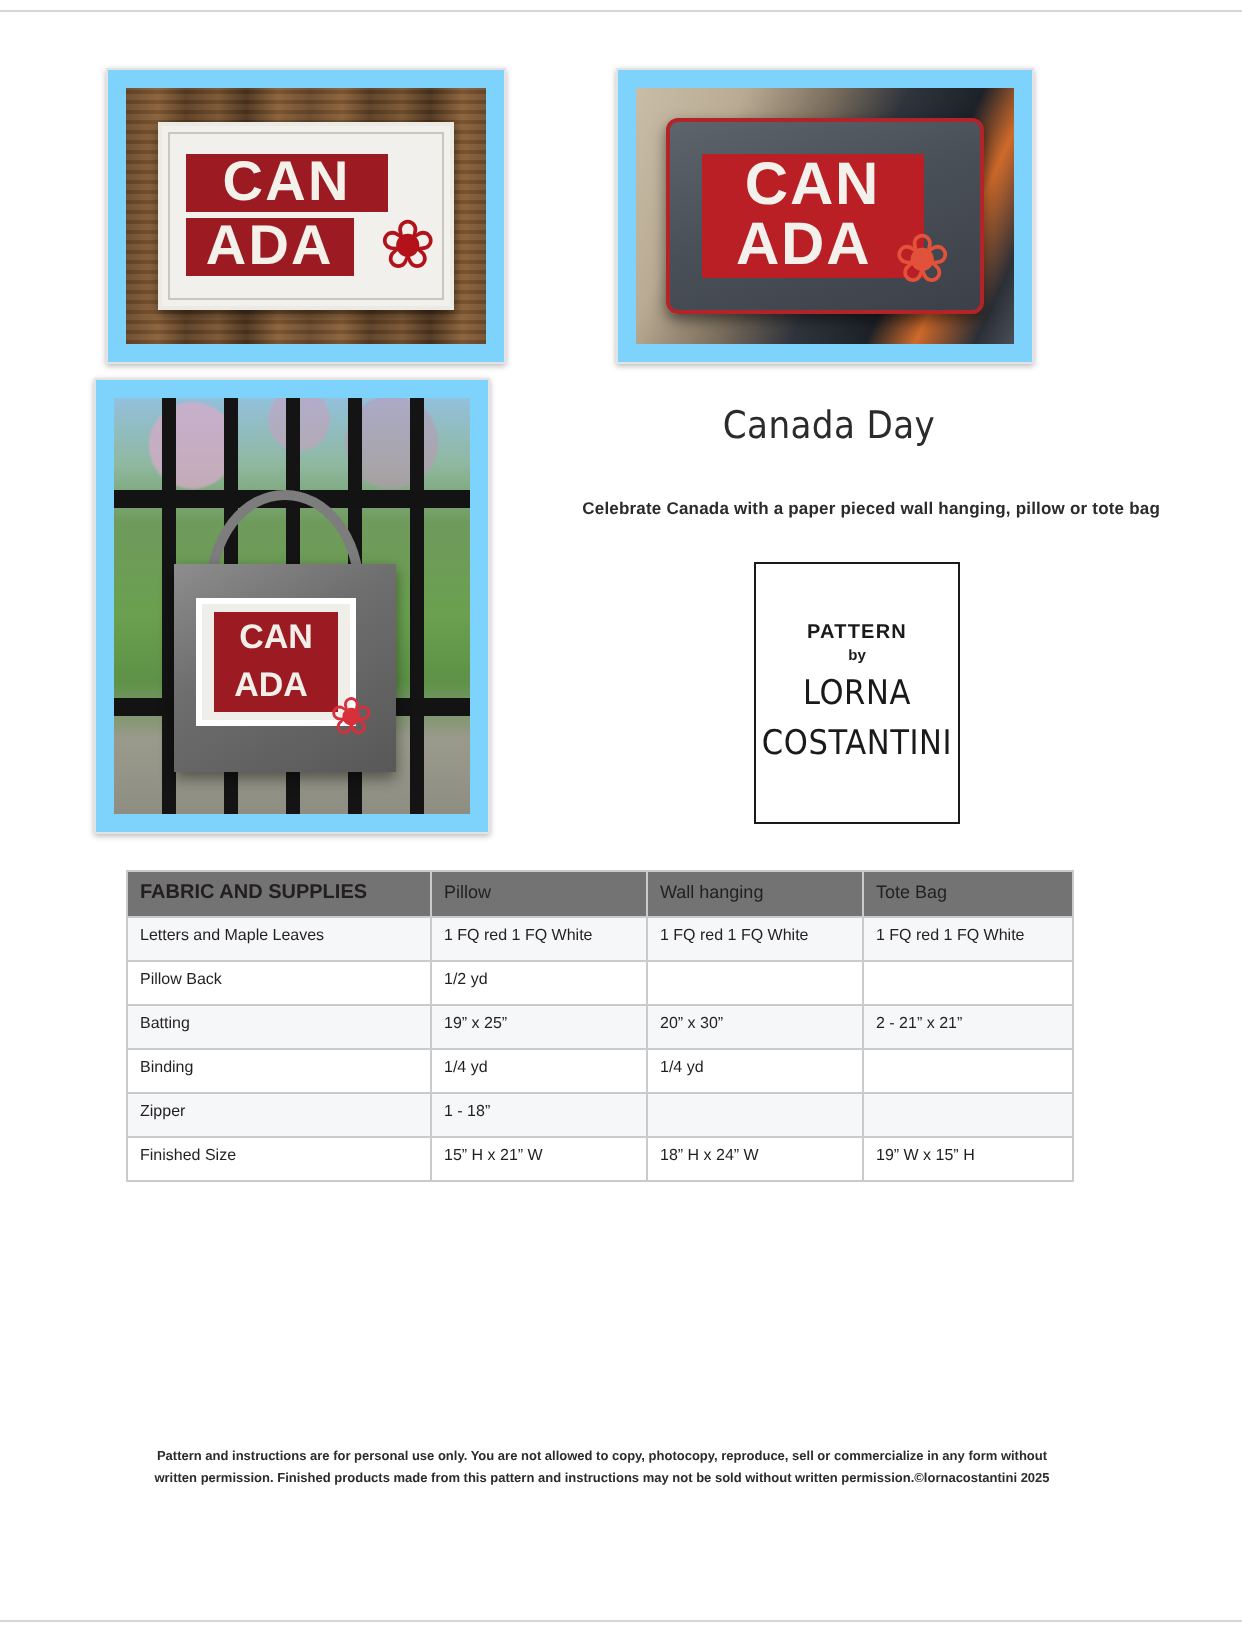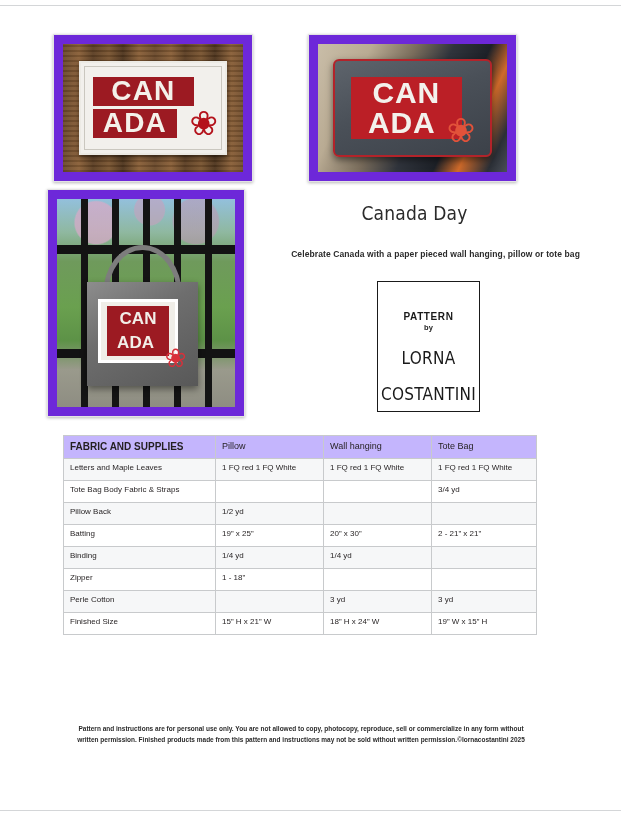--- a/index.html
+++ b/index.html
@@ -21,21 +21,21 @@
   }
   .page-rule-bottom {
     position: absolute; left: 0; top: 810px;
     width: 621px; height: 1px;
     background: #d4d6d8;
   }
 
   
   .photo {
     position: absolute;
-    background: #6d28d9;
+    background: #7dd3fc;
     border: 1px solid #e3e3e3;
     padding: 9px;
     box-shadow: 0 1px 3px rgba(0,0,0,0.28);
     text-decoration: underline;
   }
   .photo-inner {
     width: 100%; height: 100%;
     position: relative;
     overflow: hidden;
   }
@@ -175,21 +175,21 @@
   .pb-pattern {
     font-family:"Liberation Sans", sans-serif;
     font-size: 10px; font-weight: bold; letter-spacing: 0.6px; color:#1a1a1a;
   }
   .pb-by {
     font-family:"Liberation Sans", sans-serif;
     font-size: 7.5px; font-weight: bold; color:#1a1a1a; margin-top:1px;
   }
   .pb-name {
     font-family:"DejaVu Sans Condensed","Liberation Sans Narrow","Liberation Sans", sans-serif;
-    font-size: 17px; color:#1a1a1a; margin-top:16px; line-height:1.18;
+    font-size: 17px; color:#1a1a1a; margin-top:5px; line-height:1.18;
     letter-spacing:0.3px;
   }
 
   
   #supplies-table {
     position: absolute; left: 63px; top: 435px;
     width: 474px;
     border-collapse: collapse;
     font-size: 8px;
     color: #231f20;
@@ -205,21 +205,21 @@
   }
   #supplies-table thead th {
     font-size: 9px;
   }
   #supplies-table thead th:first-child {
     font-weight: bold;
     font-size: 10px;
   }
   #supplies-table tbody tr:nth-child(odd) { background: #f6f7f8; }
   #supplies-table tbody tr:nth-child(even) { background: #ffffff; }
-  #supplies-table thead tr { background: #c4b5fd; }
+  #supplies-table thead tr { background: #737373; }
   .col-label { width: 152px; }
   .col-val { width: 108px; margin-left: 43px; }
   .col-val3 { width: 105px; }
 
   #footer-note {
     position: absolute; left: 75px; top: 724px; width: 452px;
     text-align: center;
     font-size: 6.5px;
     line-height: 1.65;
     font-weight: bold;
@@ -314,26 +314,20 @@
     </tr>
   </thead>
   <tbody id="supplies-body">
       <tr>
         <td>Letters and Maple Leaves</td>
         <td>1 FQ red 1 FQ White</td>
         <td>1 FQ red 1 FQ White</td>
         <td>1 FQ red 1 FQ White</td>
       </tr>
       <tr>
-        <td>Tote Bag Body Fabric &amp; Straps</td>
-        <td></td>
-        <td></td>
-        <td>3/4 yd</td>
-      </tr>
-      <tr>
         <td>Pillow Back</td>
         <td>1/2 yd</td>
         <td></td>
         <td></td>
       </tr>
       <tr>
         <td>Batting</td>
         <td>19” x 25”</td>
         <td>20” x 30”</td>
         <td>2 - 21” x 21”</td>
@@ -344,26 +338,20 @@
         <td>1/4 yd</td>
         <td></td>
       </tr>
       <tr>
         <td>Zipper</td>
         <td>1 - 18”</td>
         <td></td>
         <td></td>
       </tr>
       <tr>
-        <td>Perle Cotton</td>
-        <td></td>
-        <td>3 yd</td>
-        <td>3 yd</td>
-      </tr>
-      <tr>
         <td>Finished Size</td>
         <td>15” H x 21” W</td>
         <td>18” H x 24” W</td>
         <td>19” W x 15” H</td>
       </tr>
     </tbody>
 </table>
 
 <div id="footer-note">Pattern and instructions are for personal use only. You are not allowed to copy, photocopy, reproduce, sell or commercialize in any form without written permission. Finished products made from this pattern and instructions may not be sold without written permission.©lornacostantini 2025</div>
 

